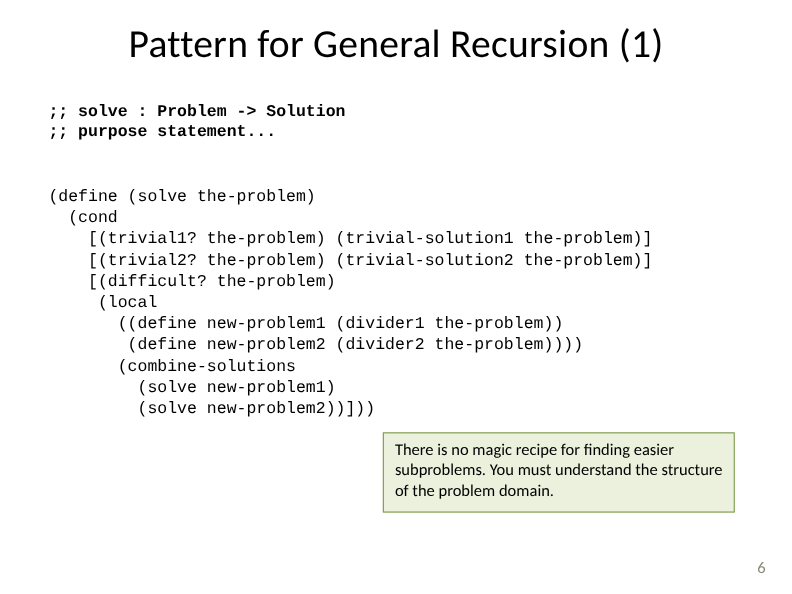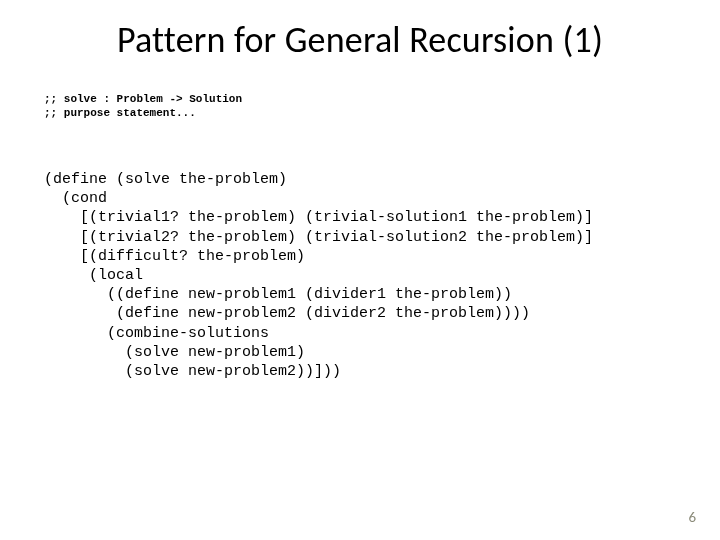--- a/index.html
+++ b/index.html
@@ -27,21 +27,21 @@
     text-align: center;
     font-size: 36px;
     font-weight: 400;
     letter-spacing: 0.2px;
   }
   .sig {
     position: absolute;
     top: 92px;
     left: 44px;
     font-family: "Courier New", Courier, monospace;
-    font-size: 11px;
+    font-size: 15px;
     font-weight: bold;
     line-height: 1.28;
     white-space: pre;
   }
   .code {
     position: absolute;
     top: 170px;
     left: 44px;
     font-family: "Courier New", Courier, monospace;
     font-size: 15px;
@@ -81,14 +81,15 @@
   (cond
     [(trivial1? the-problem) (trivial-solution1 the-problem)]
     [(trivial2? the-problem) (trivial-solution2 the-problem)]
     [(difficult? the-problem)
      (local
        ((define new-problem1 (divider1 the-problem))
         (define new-problem2 (divider2 the-problem))))
        (combine-solutions
          (solve new-problem1)
          (solve new-problem2))]))</div>
+  <div class="callout">There is no magic recipe for finding easier subproblems.  You must understand the structure of the problem domain.</div>
   <div class="pagenum">6</div>
 </div>
 
 </body></html>

